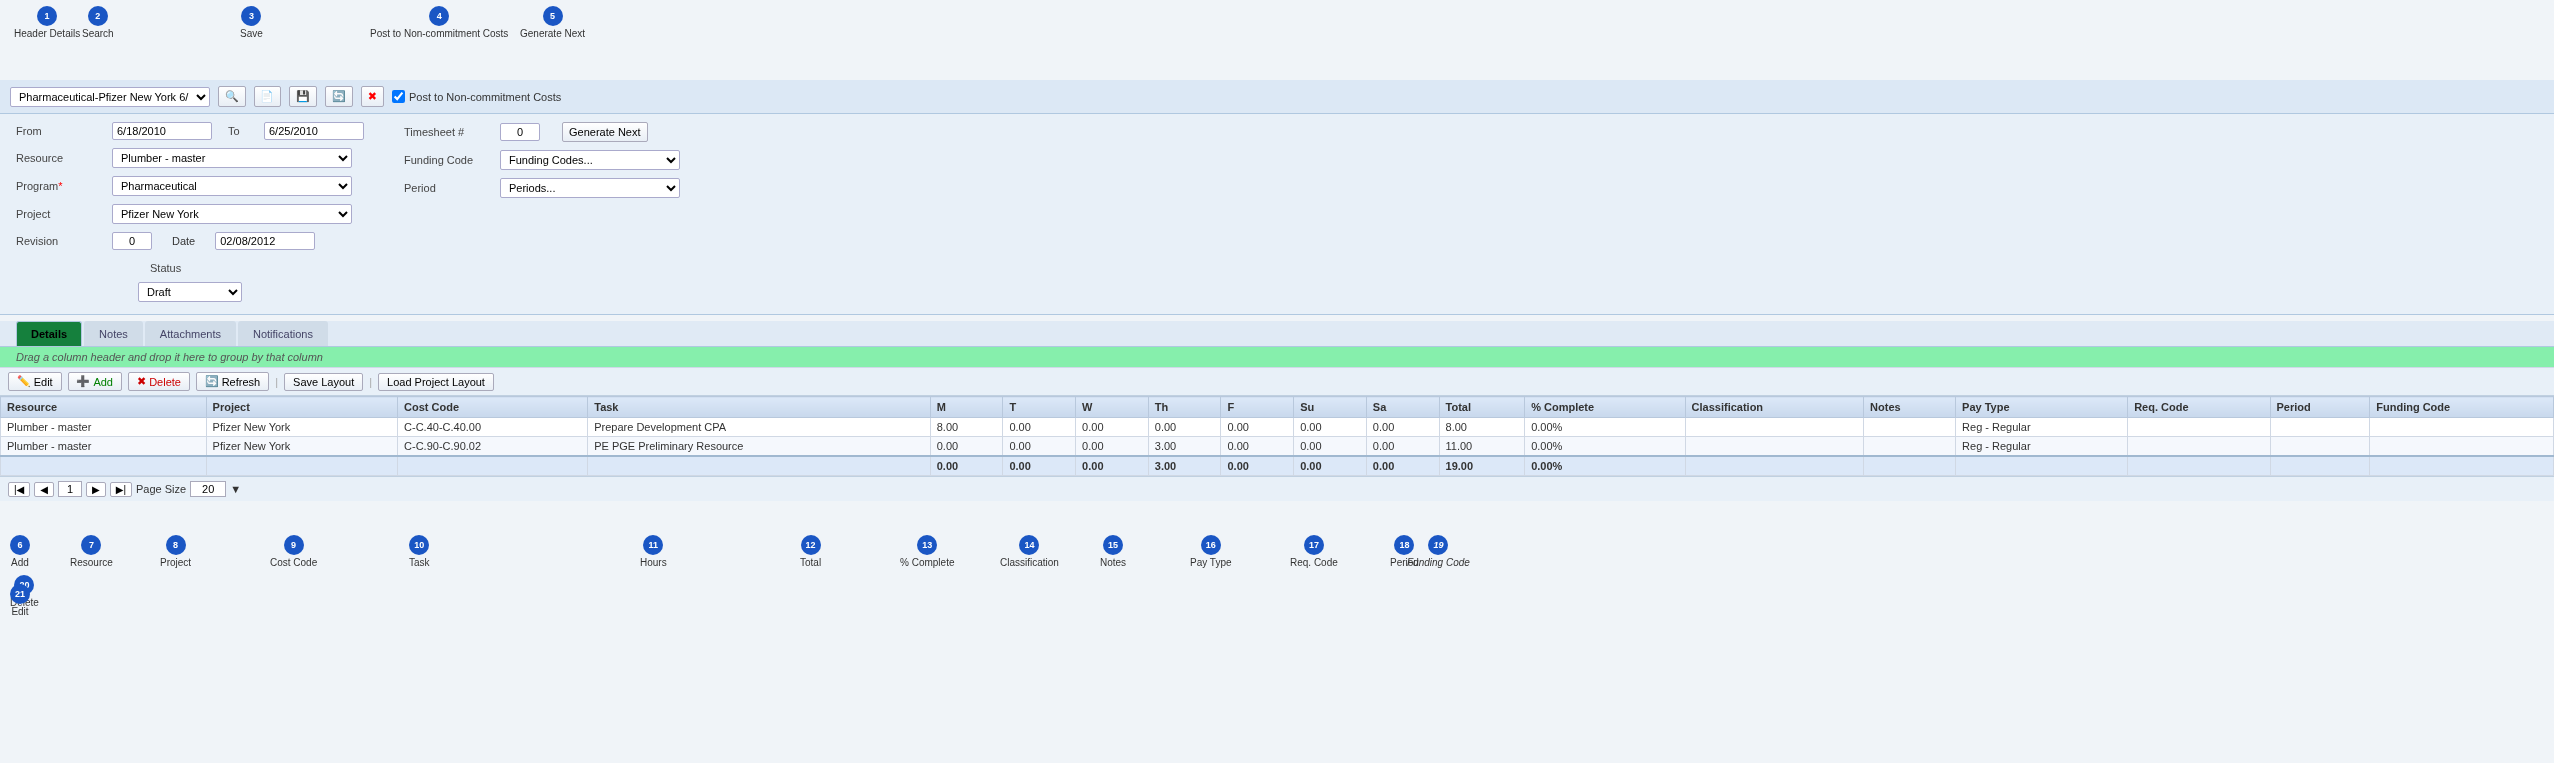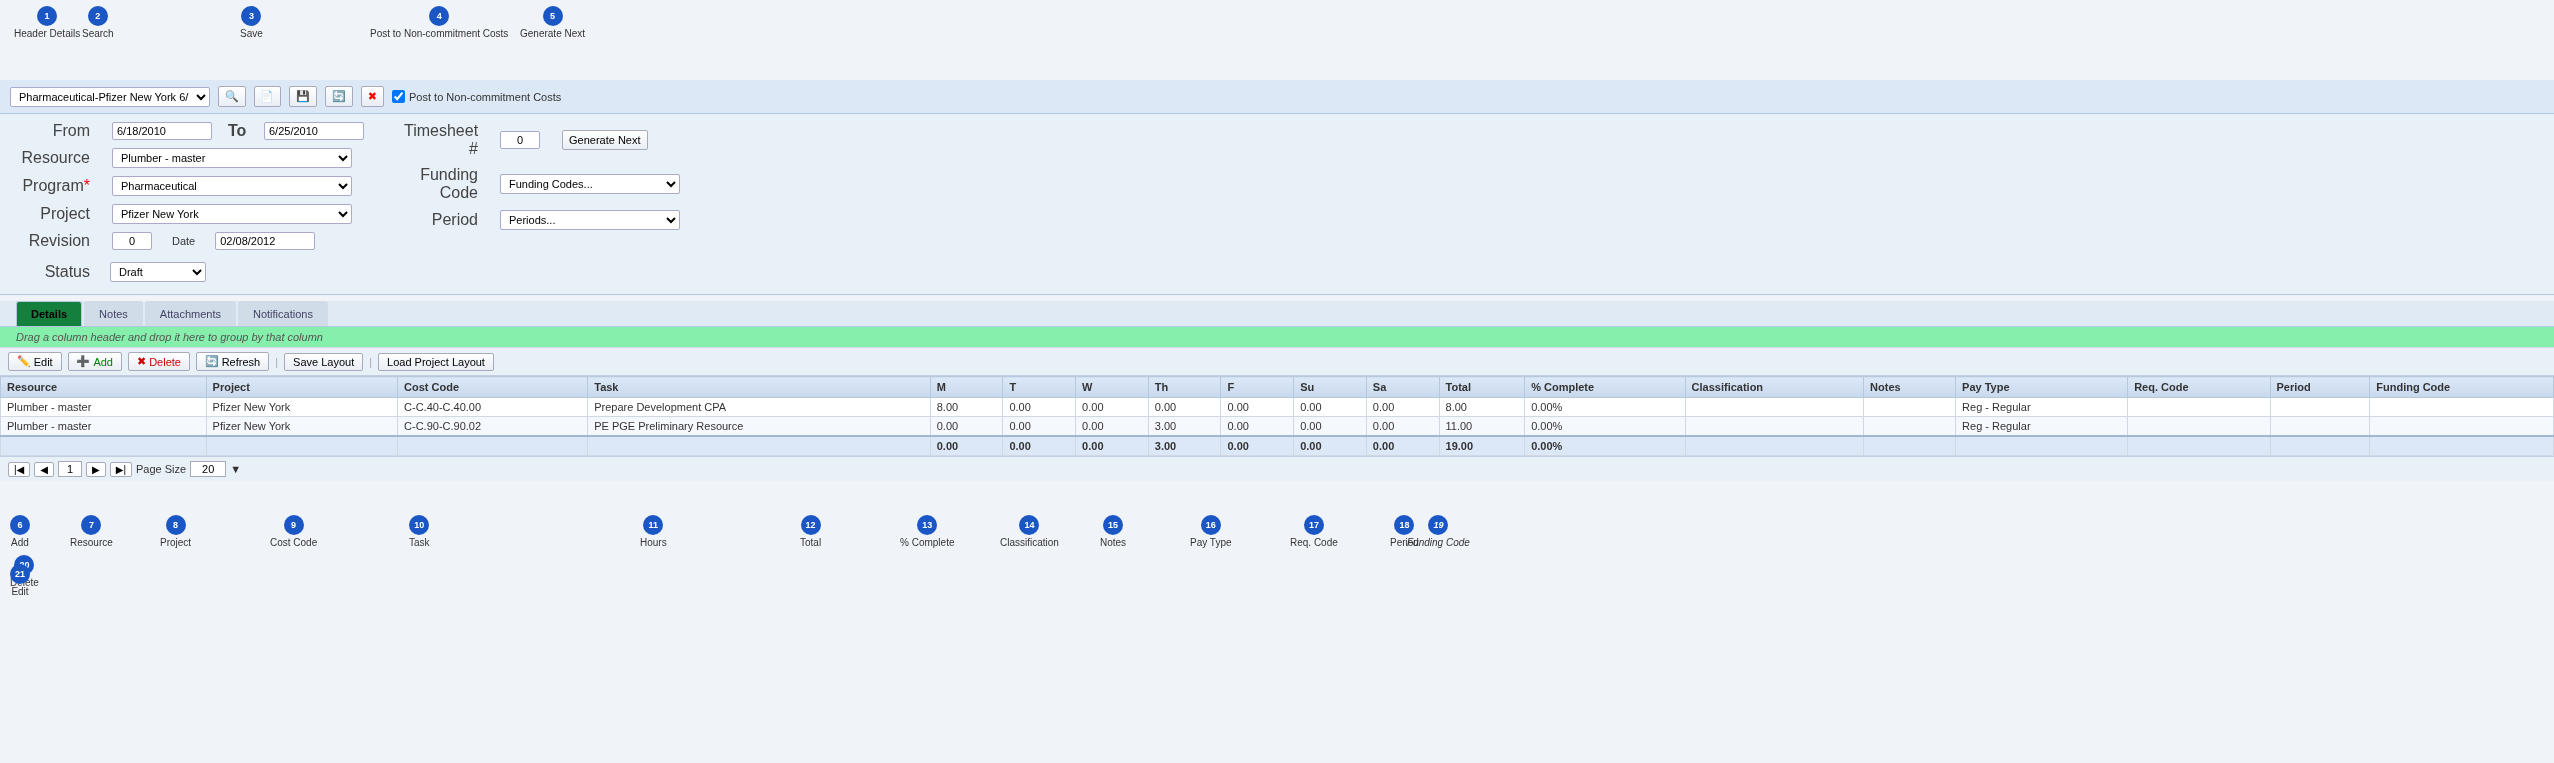--- a/index.html
+++ b/index.html
@@ -6,32 +6,32 @@
     body { font-family: Arial, sans-serif; font-size: 11px; background: #f0f4f8; color: #333; overflow-x: auto; }
 
     .top-bar { background: #dce8f5; border-bottom: 1px solid #b0c8e0; padding: 6px 10px; display: flex; align-items: center; gap: 8px; }
     .top-bar select, .top-bar input[type="text"] { border: 1px solid #aac; padding: 2px 4px; font-size: 11px; background: white; }
     .top-bar .dropdown-select { width: 200px; }
     .toolbar-btn { border: 1px solid #aab; background: linear-gradient(180deg, #fff 0%, #e8eef5 100%); padding: 3px 6px; font-size: 11px; cursor: pointer; border-radius: 2px; display: flex; align-items: center; gap: 3px; }
     .checkbox-label { display: flex; align-items: center; gap: 4px; font-size: 11px; }
 
     .form-area { background: #e8f0f8; border-bottom: 1px solid #b0c8e0; padding: 8px 16px; }
     .form-row { display: flex; align-items: center; gap: 16px; margin-bottom: 4px; }
-    .form-label { width: 80px; text-align: right; font-size: 16px; color: #444; padding-right: 6px; }
+    .form-label { width: 80px; font-size: 11px; color: #444; padding-right: 6px; }
     .form-input { border: 1px solid #aac; padding: 2px 4px; font-size: 11px; background: white; border-radius: 2px; }
     .form-input-sm { width: 100px; }
     .form-input-md { width: 180px; }
     .form-input-lg { width: 240px; }
     .form-input-num { width: 40px; text-align: center; }
     .form-section { display: flex; gap: 40px; }
     .form-col { display: flex; flex-direction: column; gap: 4px; }
     .required-star { color: red; }
 
-    .status-row { display: flex; align-items: center; gap: 14px; margin-top: 4px; }
-    .status-select { border: 1px solid #aac; padding: 2px 4px; font-size: 11px; background: white; width: 96px; }
+    .status-row { display: flex; align-items: center; gap: 8px; margin-top: 4px; flex-direction: column; }
+    .status-select { border: 1px solid #aac; padding: 2px 4px; font-size: 11px; background: white; width: 104px; }
 
     .tabs-bar { display: flex; background: #e0eaf5; border-bottom: 1px solid #b0c8e0; padding: 0 16px; margin-top: 6px; }
     .tab { padding: 6px 14px; font-size: 11px; cursor: pointer; border: 1px solid transparent; border-bottom: none; margin-right: 2px; border-radius: 3px 3px 0 0; background: #d0dce8; color: #446; }
     .tab.active { background: #15803d; border-color: #b0c8e0; color: #000; font-weight: bold; }
 
     .drag-hint { font-size: 11px; color: #555; padding: 4px 16px; background: #86efac; border-bottom: 1px solid #d0d8e8; font-style: italic; }
 
     .grid-toolbar { display: flex; align-items: center; gap: 6px; padding: 4px 8px; background: #e8f0f8; border-bottom: 1px solid #c0d0e0; }
     .grid-btn { border: 1px solid #aab; background: linear-gradient(180deg, #fff 0%, #e8eef5 100%); padding: 2px 8px; font-size: 11px; cursor: pointer; border-radius: 2px; display: flex; align-items: center; gap: 3px; }
     .grid-btn.delete-action { color: #c00; }
@@ -107,21 +107,21 @@
       <span>Post to Non-commitment Costs</span>
     </label>
   </div>
 
   <div class="form-area">
     <div class="form-section">
       <div class="form-col">
         <div class="form-row">
           <span class="form-label">From</span>
           <input type="text" class="form-input form-input-sm" value="6/18/2010" style="">
-          <span class="form-label" style="width:20px;font-weight:bold;">To</span>
+          <span class="form-label" style="width:20px;">To</span>
           <input type="text" class="form-input form-input-sm" value="6/25/2010" style="">
         </div>
         <div class="form-row">
           <span class="form-label">Resource</span>
           <select class="form-input form-input-lg">
             <option>Plumber - master</option>
           </select>
         </div>
         <div class="form-row">
           <span class="form-label">Program<span class="required-star">*</span></span>

